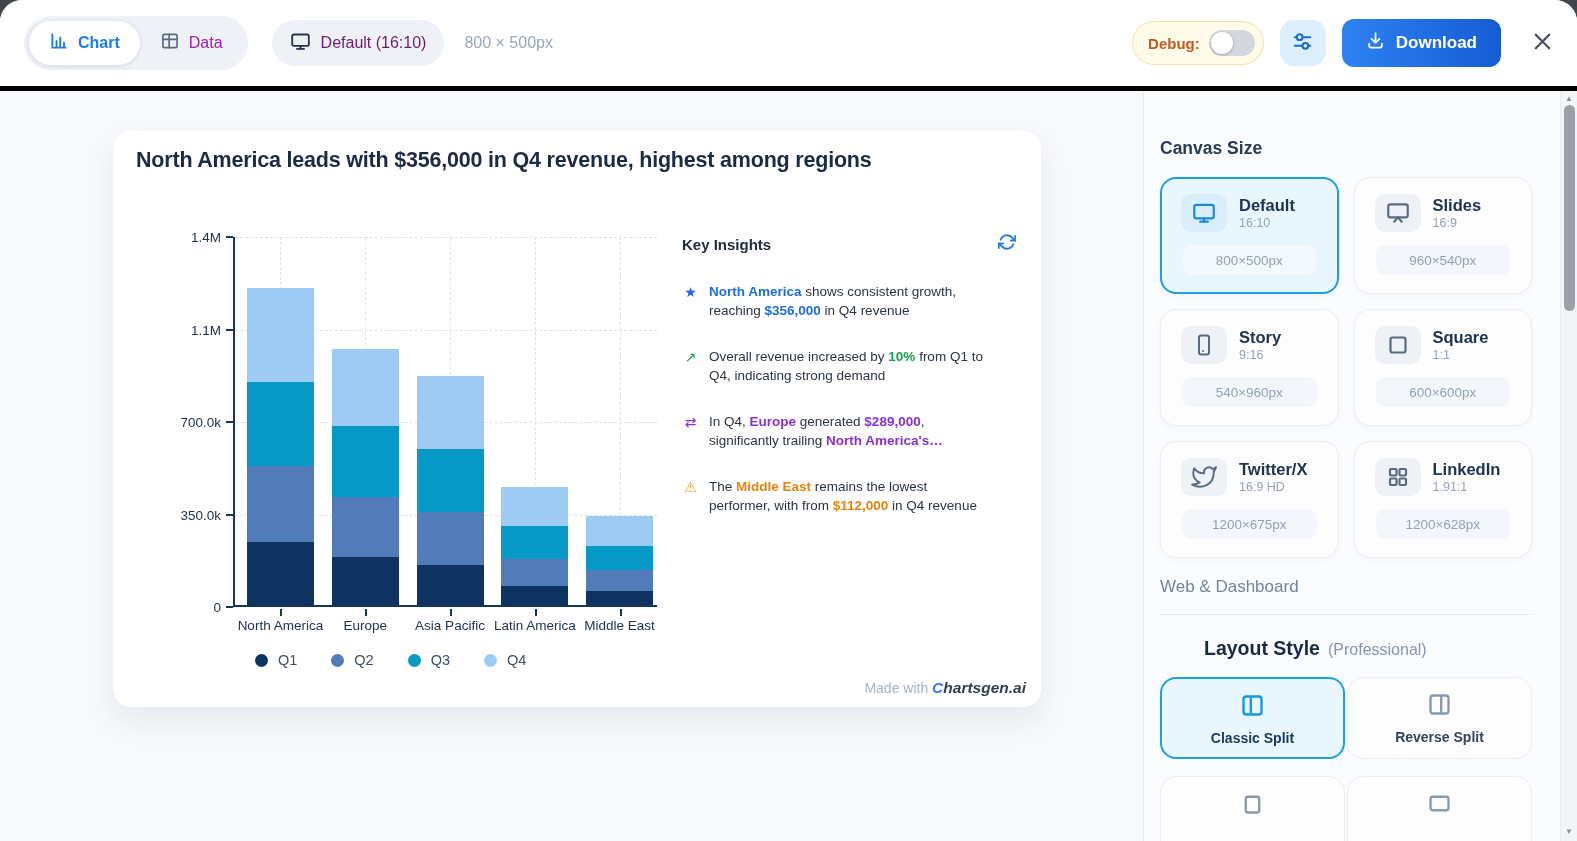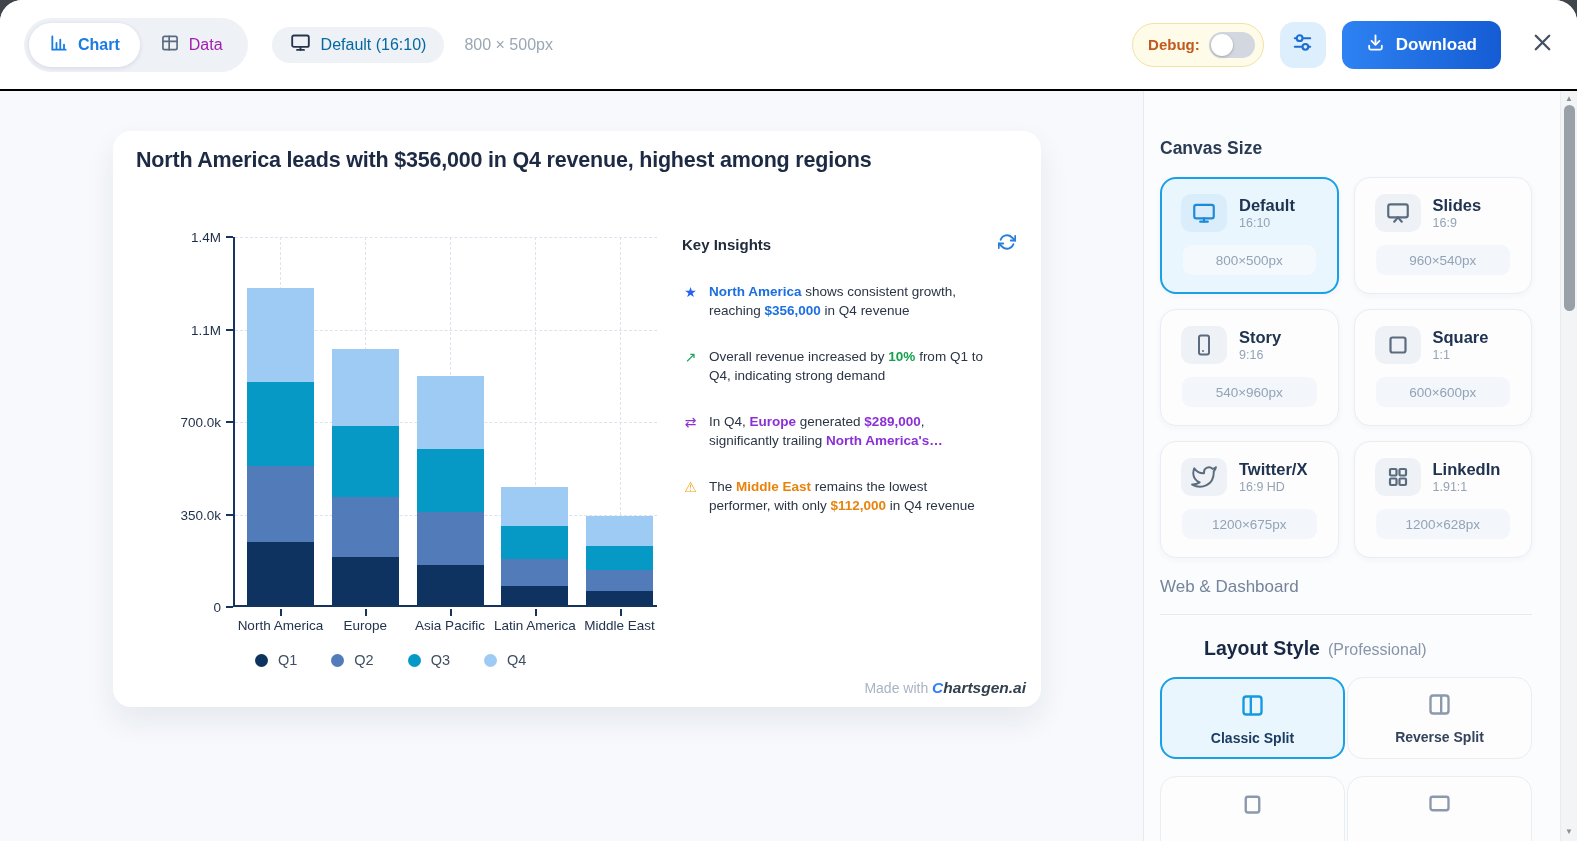--- a/index.html
+++ b/index.html
@@ -2,25 +2,25 @@
 <html><head>
 <meta charset="utf-8">
 <style>
   * { margin:0; padding:0; box-sizing:border-box; }
   html,body { width:1577px; height:841px; }
   body { background:#41454c; font-family:"Liberation Sans", sans-serif; overflow:hidden; }
 
   .modal { position:absolute; inset:0; background:#ffffff; border-radius:22px 22px 0 0; overflow:hidden; }
 
   
-  .header { height:91px; background:#ffffff; border-bottom:2px solid #000000; display:flex; align-items:center; padding:0 20px 0 24px; }
+  .header { height:91px; background:#ffffff; border-bottom:5px solid #000000; display:flex; align-items:center; padding:0 20px 0 24px; }
   .tab-group { display:flex; align-items:center; background:#eef1f6; border-radius:27px; padding:5px; }
   .tab { display:flex; align-items:center; gap:9px; height:44px; padding:0 20px; border-radius:22px; font-size:16px; color:#a21caf; cursor:pointer; }
   .tab.active { background:#ffffff; color:#1b7ce5; font-weight:700; box-shadow:0 1px 5px rgba(20,40,80,.12); }
-  .pill-btn { display:flex; align-items:center; gap:10px; height:36px; padding:0 18px; margin-left:24px; background:#eef1f6; border-radius:23px; font-size:16px; color:#0369a1; font-weight:500; }
+  .pill-btn { display:flex; align-items:center; gap:10px; height:46px; padding:0 18px; margin-left:24px; background:#eef1f6; border-radius:23px; font-size:16px; color:#701a75; font-weight:500; }
   .dims { margin-left:20px; font-size:16px; color:#9aa7b5; }
   .spacer { flex:1; }
   .debug-pill { display:flex; align-items:center; gap:9px; height:44px; padding:0 8px 0 15px; background:#fffbe9; border:1px solid #f2e2a4; border-radius:22px; }
   .debug-label { font-size:15px; font-weight:700; color:#c05a1e; }
   .toggle { position:relative; width:46px; height:26px; background:#d3d8e0; border-radius:13px; }
   .toggle .knob { position:absolute; left:2px; top:2px; width:22px; height:22px; background:#ffffff; border-radius:50%; box-shadow:0 1px 3px rgba(0,0,0,.25); }
   .icon-btn { width:46px; height:46px; margin-left:16px; background:#ddeefc; border-radius:14px; display:flex; align-items:center; justify-content:center; }
   .download-btn { display:flex; align-items:center; gap:11px; height:48px; padding:0 24px; margin-left:16px; border-radius:12px; background:linear-gradient(90deg,#2e82f2,#155cd4); color:#ffffff; font-size:17px; font-weight:700; border:none; }
   .close-btn { margin-left:26px; display:flex; align-items:center; justify-content:center; width:30px; height:30px; }
 
@@ -262,21 +262,21 @@
               <div class="insight-item">
                 <span class="insight-icon" style="color: rgb(30, 164, 92);">↗</span>
                 <span class="insight-text"><span>Overall revenue increased by </span><span style="font-weight: 700; color: rgb(23, 160, 79);">10%</span><span> from Q1 to</span><br><span>Q4, indicating strong demand</span></span>
               </div>
               <div class="insight-item">
                 <span class="insight-icon" style="color: rgb(139, 47, 214);">⇄</span>
                 <span class="insight-text"><span>In Q4, </span><span style="font-weight: 700; color: rgb(139, 47, 214);">Europe</span><span> generated </span><span style="font-weight: 700; color: rgb(139, 47, 214);">$289,000</span><span>,</span><br><span>significantly trailing </span><span style="font-weight: 700; color: rgb(139, 47, 214);">North America's…</span></span>
               </div>
               <div class="insight-item">
                 <span class="insight-icon" style="color: rgb(245, 158, 11);">⚠</span>
-                <span class="insight-text"><span>The </span><span style="font-weight: 700; color: rgb(232, 131, 12);">Middle East</span><span> remains the lowest</span><br><span>performer, with only </span><span style="font-weight: 700; color: rgb(232, 131, 12);">$112,000</span><span> in Q4 revenue</span></span>
+                <span class="insight-text"><span>The </span><span style="font-weight: 700; color: rgb(232, 131, 12);">Middle East</span><span> remains the lowest</span><br><span>performer, with from </span><span style="font-weight: 700; color: rgb(232, 131, 12);">$112,000</span><span> in Q4 revenue</span></span>
               </div>
             </div>
         </div>
 
         <div class="watermark">
           <span>Made with </span><span class="brand"><span class="brand-c">C</span><span>hartsgen.ai</span></span>
         </div>
       </div>
     </div>
 

